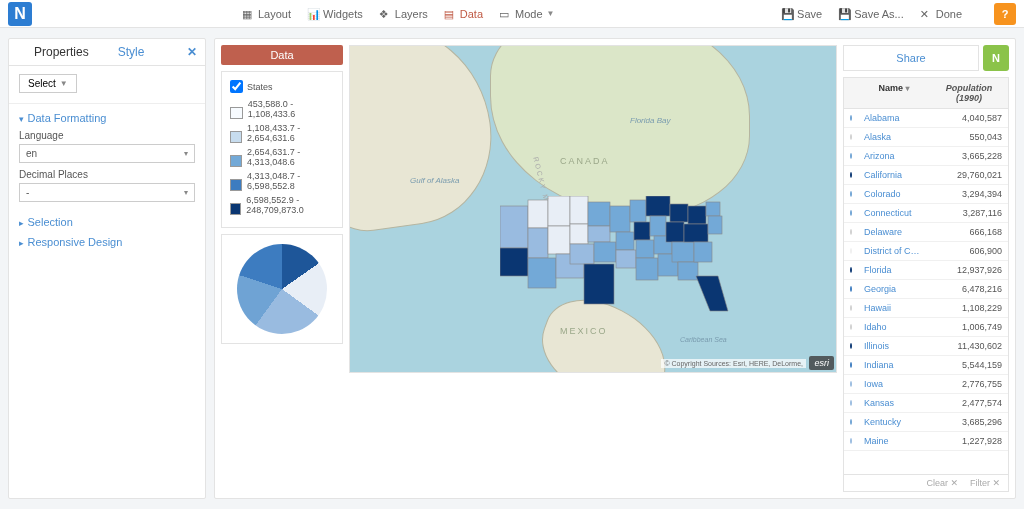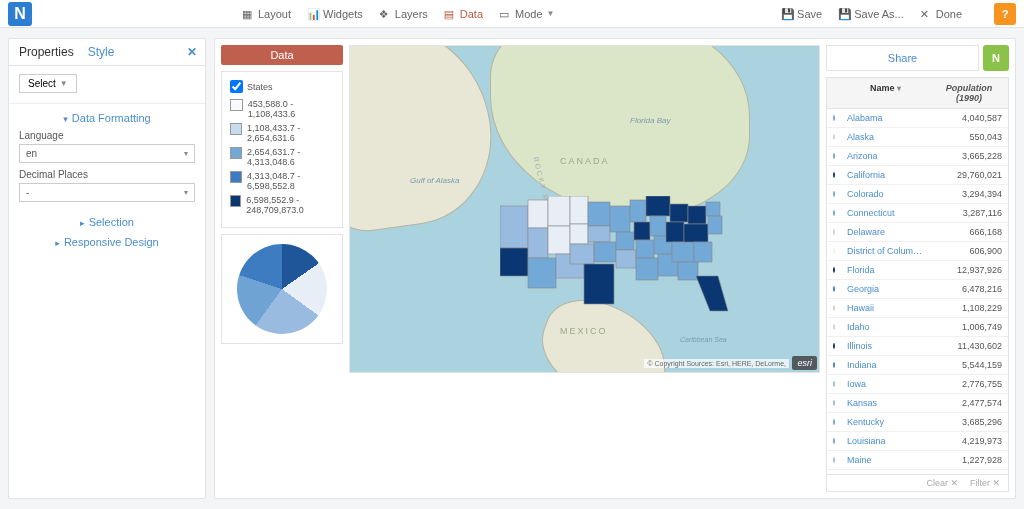--- a/index.html
+++ b/index.html
@@ -9,44 +9,44 @@
 .toolbar { display: flex; gap: 16px; align-items: center; }
 .toolbar-item { display: flex; align-items: center; gap: 4px; cursor: pointer; color: #666; }
 .toolbar-item .ti-icon { width: 12px; height: 12px; display: inline-block; }
 .toolbar-item.active { color: #c05a45; }
 .toolbar-right { margin-left: auto; display: flex; gap: 16px; align-items:center;}
 .help-btn { width: 22px; height: 22px; background: #f7931e; color: #fff; border-radius: 3px; display:flex;align-items:center;justify-content:center; font-weight:bold; margin-left:16px;}
 .main { display: flex; height: calc(100% - 28px); padding: 10px 8px; gap: 8px; }
 .panel { background: #fff; border: 1px solid #e3e3e3; border-radius: 2px; }
 .sidebar { width: 198px; display: flex; flex-direction: column; }
 .side-tabs { display: flex; border-bottom: 1px solid #e3e3e3; font-size: 12px; padding: 6px 10px 0; gap: 14px; position:relative;}
-.side-tab { padding-bottom: 6px; cursor: pointer; color:#333;}
+.side-tab { padding-bottom: 6px; cursor: pointer; color:#333;margin-left:15px;}
 .side-tab.inactive { color: #4a8ed2; }
 .side-close { position:absolute; right:8px; top:6px; color:#4a8ed2; cursor:pointer; font-weight:bold;}
 .side-body { padding: 8px 10px; }
 .select-btn { border: 1px solid #ccc; padding: 3px 8px; font-size:10px; background:#fff; cursor:pointer; display:inline-flex; align-items:center; gap:4px;}
-.collapser { color: #4a8ed2; font-size: 11px; margin: 8px 0 6px; cursor:pointer;text-align:center;}
+.collapser { color: #4a8ed2; font-size: 11px; margin: 8px 0 6px; cursor:pointer;}
 .collapser::before { content:"▸"; display:inline-block; margin-right:4px; font-size:9px;}
 .collapser.open::before { content:"▾"; }
 .label { color:#555; font-size:10px; margin:6px 0 3px;}
 .form-select { width:100%; border:1px solid #ccc; padding:3px 6px; font-size:10px; background:#fff; display:flex; justify-content:space-between; align-items:center; cursor:pointer;}
 .form-select::after { content:"▾"; font-size:8px; color:#888;}
 .canvas { flex: 1; display: flex; flex-direction: column; gap: 6px; padding:6px; }
 .row { display:flex; gap:6px; }
 .legend-col { width: 122px; display:flex; flex-direction:column; gap:6px;}
 .data-header { background: #bf604e; color:#fff; text-align:center; padding:4px; font-size:11px; border-radius:2px;}
 .legend-box { border:1px solid #e3e3e3; padding:8px; font-size:9px;}
-.legend-item { display:flex; align-items:flex-start; gap:5px; margin:4px 0;}
+.legend-item { display:flex; align-items:flex-end; gap:5px; margin:4px 0;}
 .legend-swatch { width:14px; height:12px; border:1px solid #999;}
 .pie-box { border:1px solid #e3e3e3; padding:6px; display:flex; align-items:center; justify-content:center; height:110px;}
 .map-box { flex:1; border:1px solid #e3e3e3; background:#aad3df; position:relative; height:328px; overflow:hidden;}
 .map-title { position:absolute; top:6px; left:50%; transform:translateX(-50%); font-size:10px; font-weight:bold; color:#555; background:rgba(255,255,255,0.6); padding:1px 6px;}
 .map-attrib { position:absolute; bottom:4px; right:30px; font-size:7px; color:#666; background:rgba(255,255,255,0.7); padding:1px 3px;}
 .esri-logo { position:absolute; bottom:2px; right:2px; background:rgba(60,60,60,0.8); color:#fff; font-size:9px; padding:2px 5px; border-radius:2px; font-style:italic;}
-.table-col { width:183px; display:flex; flex-direction:column; gap:6px;}
+.table-col { width:166px; display:flex; flex-direction:column; gap:6px;}
 .share-row { display:flex; gap:4px;}
 .share-btn { flex:1; border:1px solid #e3e3e3; text-align:center; padding:6px; color:#4a8ed2; cursor:pointer; font-size:11px; background:#fff;}
 .brand-sm { width:26px; height:26px; background:#8bc34a; border-radius:3px; display:flex; align-items:center; justify-content:center; color:#fff; font-weight:bold;}
 .data-table { border:1px solid #e3e3e3; flex:1; display:flex; flex-direction:column; overflow:hidden;}
 .tbl-head { display:flex; background:#f5f5f5; border-bottom:1px solid #e3e3e3; font-weight:bold; font-size:9px;}
 .tbl-head > div { padding:5px 6px;}
 .tbl-body { flex:1; overflow-y:auto;}
 .tbl-row { display:flex; border-bottom:1px solid #f0f0f0; font-size:9px;}
 .tbl-row > div { padding:4px 6px;}
 .col-dot { width:14px; display:flex; align-items:center; justify-content:center;}
@@ -356,27 +356,20 @@
               </div>
               <div class="tbl-row">
                 <div class="col-dot">
                   <div class="dot" style="background:#6fa3d4"></div>
                 </div>
                 <div class="col-name">Kentucky</div>
                 <div class="col-val">3,685,296</div>
               </div>
               <div class="tbl-row">
                 <div class="col-dot">
-                  <div class="dot" style="background:#6fa3d4"></div>
-                </div>
-                <div class="col-name">Louisiana</div>
-                <div class="col-val">4,219,973</div>
-              </div>
-              <div class="tbl-row">
-                <div class="col-dot">
                   <div class="dot" style="background:#99bbe0"></div>
                 </div>
                 <div class="col-name">Maine</div>
                 <div class="col-val">1,227,928</div>
               </div>
             </div>
           <div class="tbl-foot">
             <span><span>Clear</span> ✕</span>
             <span><span>Filter</span> ✕</span>
           </div>

